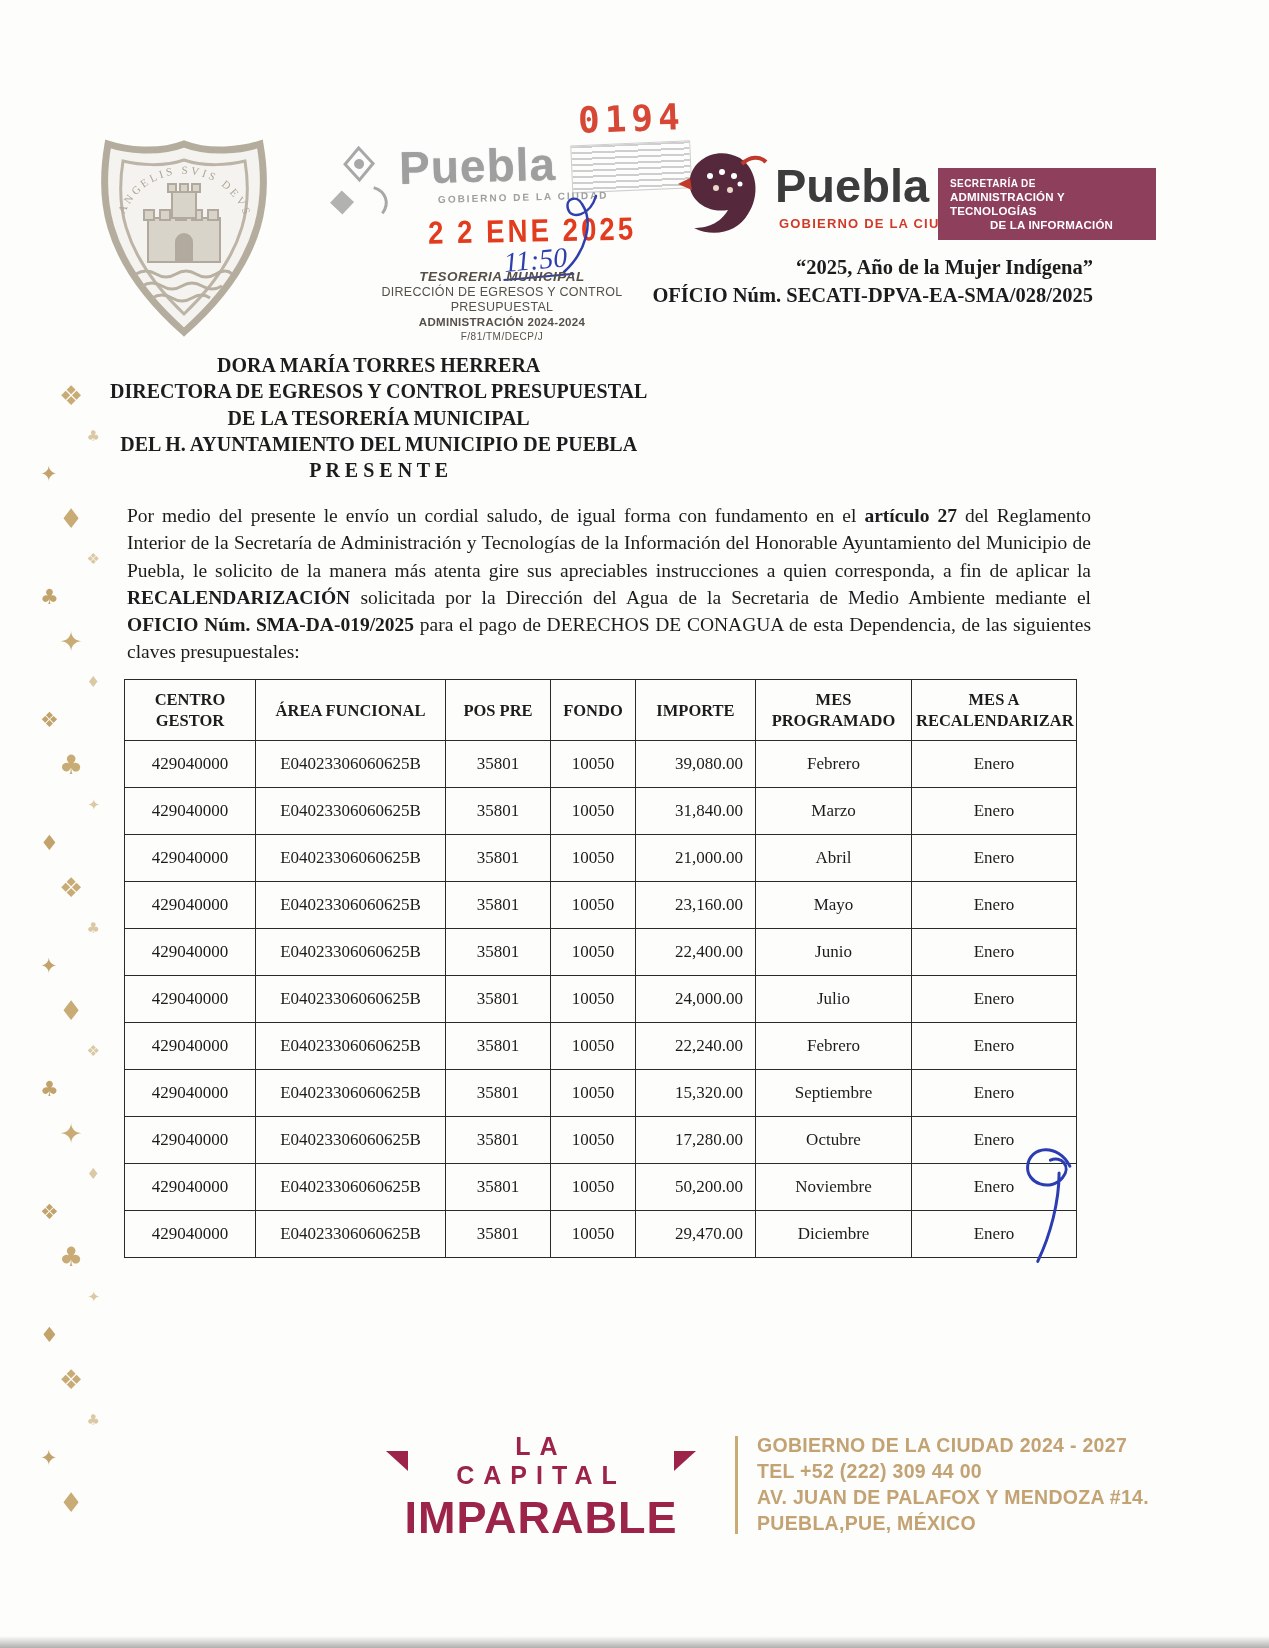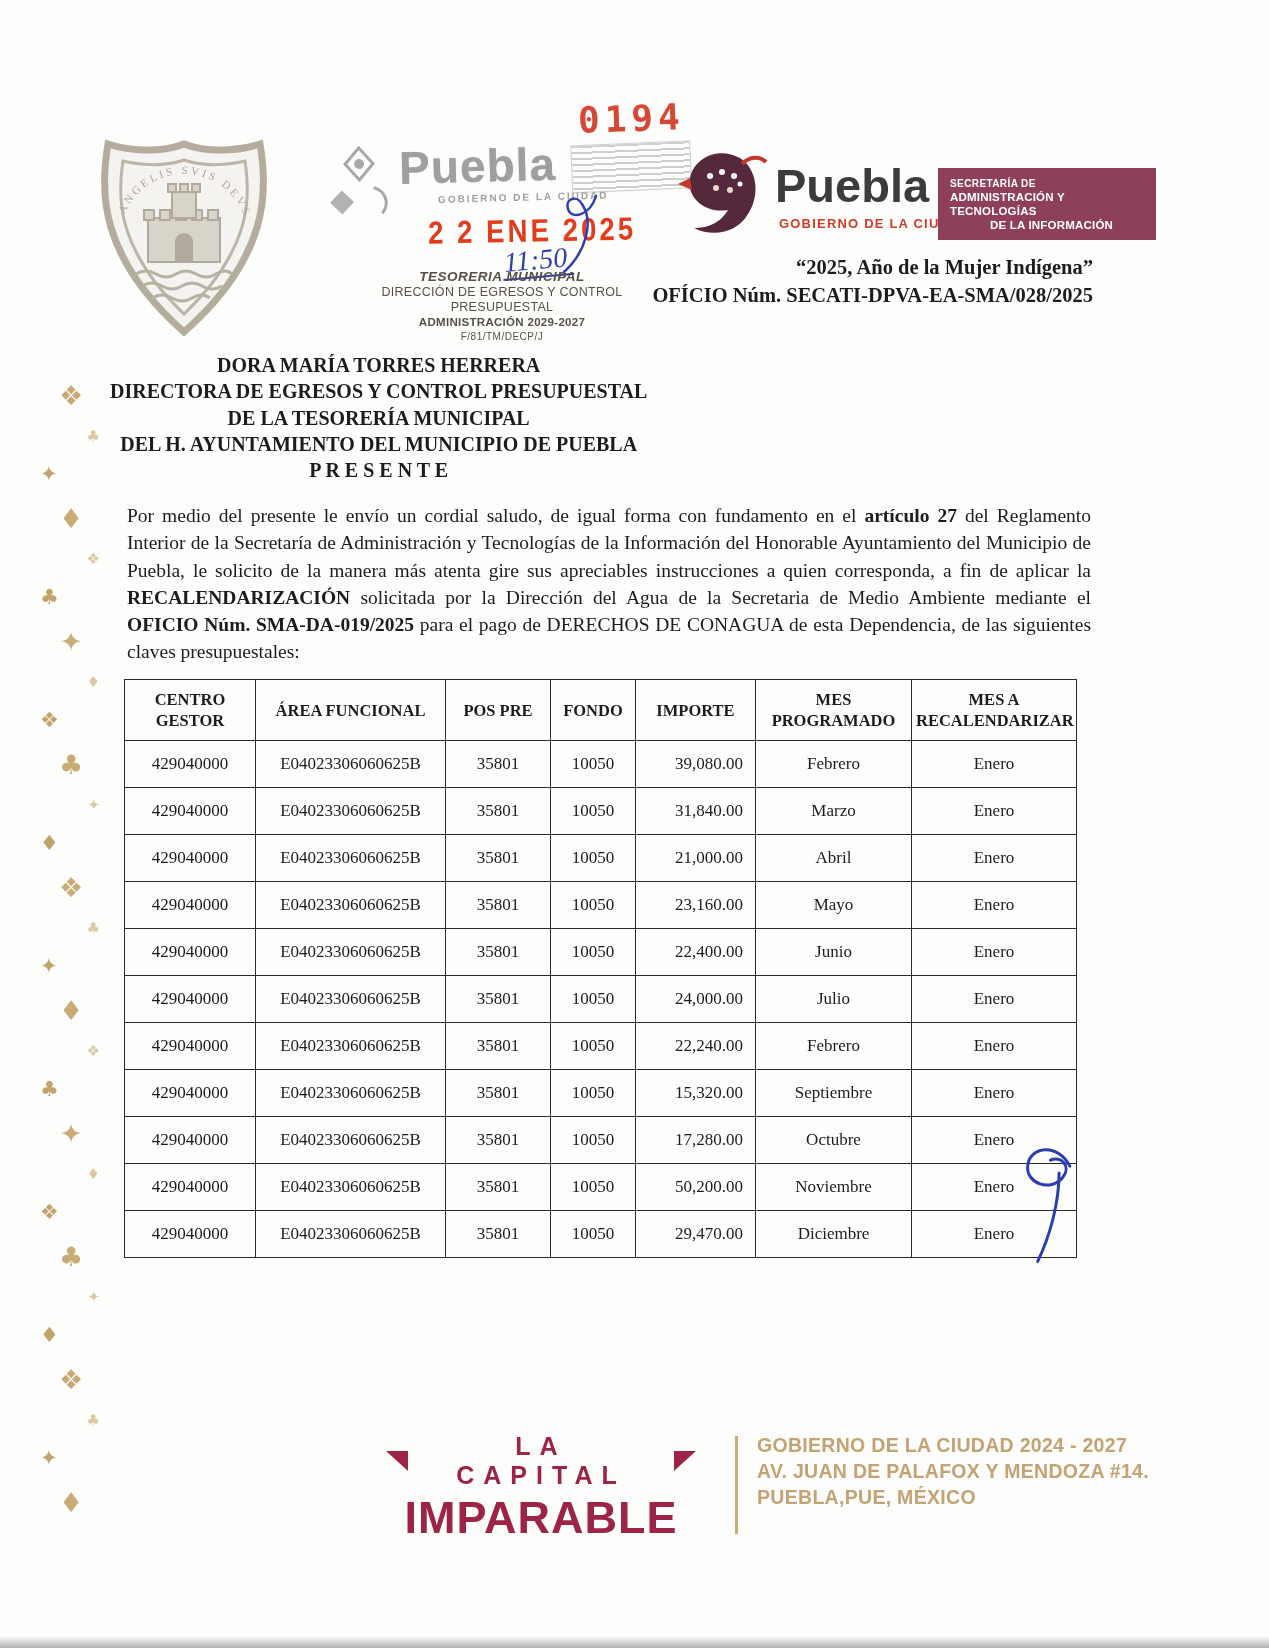--- a/index.html
+++ b/index.html
@@ -189,21 +189,21 @@
   <div class="date-stamp">2 2 ENE 2025</div>
   <div class="time-hand">11:50</div>
   <svg class="flourish" width="54" height="86" viewBox="0 0 54 86">
     <path d="M8 82 C30 62 38 32 26 14 C21 5 9 8 12 19 C15 30 34 26 40 6" stroke="#2f3fae" stroke-width="2.5" fill="none" stroke-linecap="round"></path>
   </svg>
 
   <div class="office-stamp">
     <div class="l0">TESORERIA MUNICIPAL</div>
     <div class="l1">DIRECCIÓN DE EGRESOS Y CONTROL</div>
     <div class="l2">PRESUPUESTAL</div>
-    <div class="l3">ADMINISTRACIÓN 2029-2027</div>
+    <div class="l3">ADMINISTRACIÓN 2024-2024</div>
     <div class="l4">F/81/TM/DECP/J</div>
   </div>
 
   <svg class="bird-icon" width="96" height="94" viewBox="0 0 96 94">
     <path d="M64 12 C42 0 18 12 14 32 C10 52 30 68 52 64 C44 78 30 82 18 82 C38 92 62 86 72 68 C84 50 82 24 64 12 Z" fill="#56283b"></path>
     <path d="M14 32 L2 38 L16 44 Z" fill="#c0392b"></path>
     <circle cx="34" cy="30" r="3" fill="#fff"></circle>
       <circle cx="46" cy="26" r="3" fill="#fff"></circle>
     <circle cx="58" cy="30" r="3" fill="#fff"></circle>
       <circle cx="40" cy="42" r="3" fill="#e8d9c9"></circle>
@@ -397,18 +397,19 @@
       <span class="la-capital">LA CAPITAL</span>
       <span class="tri tri-right"></span>
     </div>
     <div class="imparable">IMPARABLE</div>
   </div>
 
   <div class="footer-divider"></div>
 
   <div class="footer-info">
     <div>GOBIERNO DE LA CIUDAD 2024 - 2027</div>
+    <div>TEL +52 (222) 309 44 00</div>
     <div>AV. JUAN DE PALAFOX Y MENDOZA #14.</div>
     <div>PUEBLA,PUE, MÉXICO</div>
   </div>
 
   <div class="scan-edge"></div>
 </div>
 
 </body></html>

